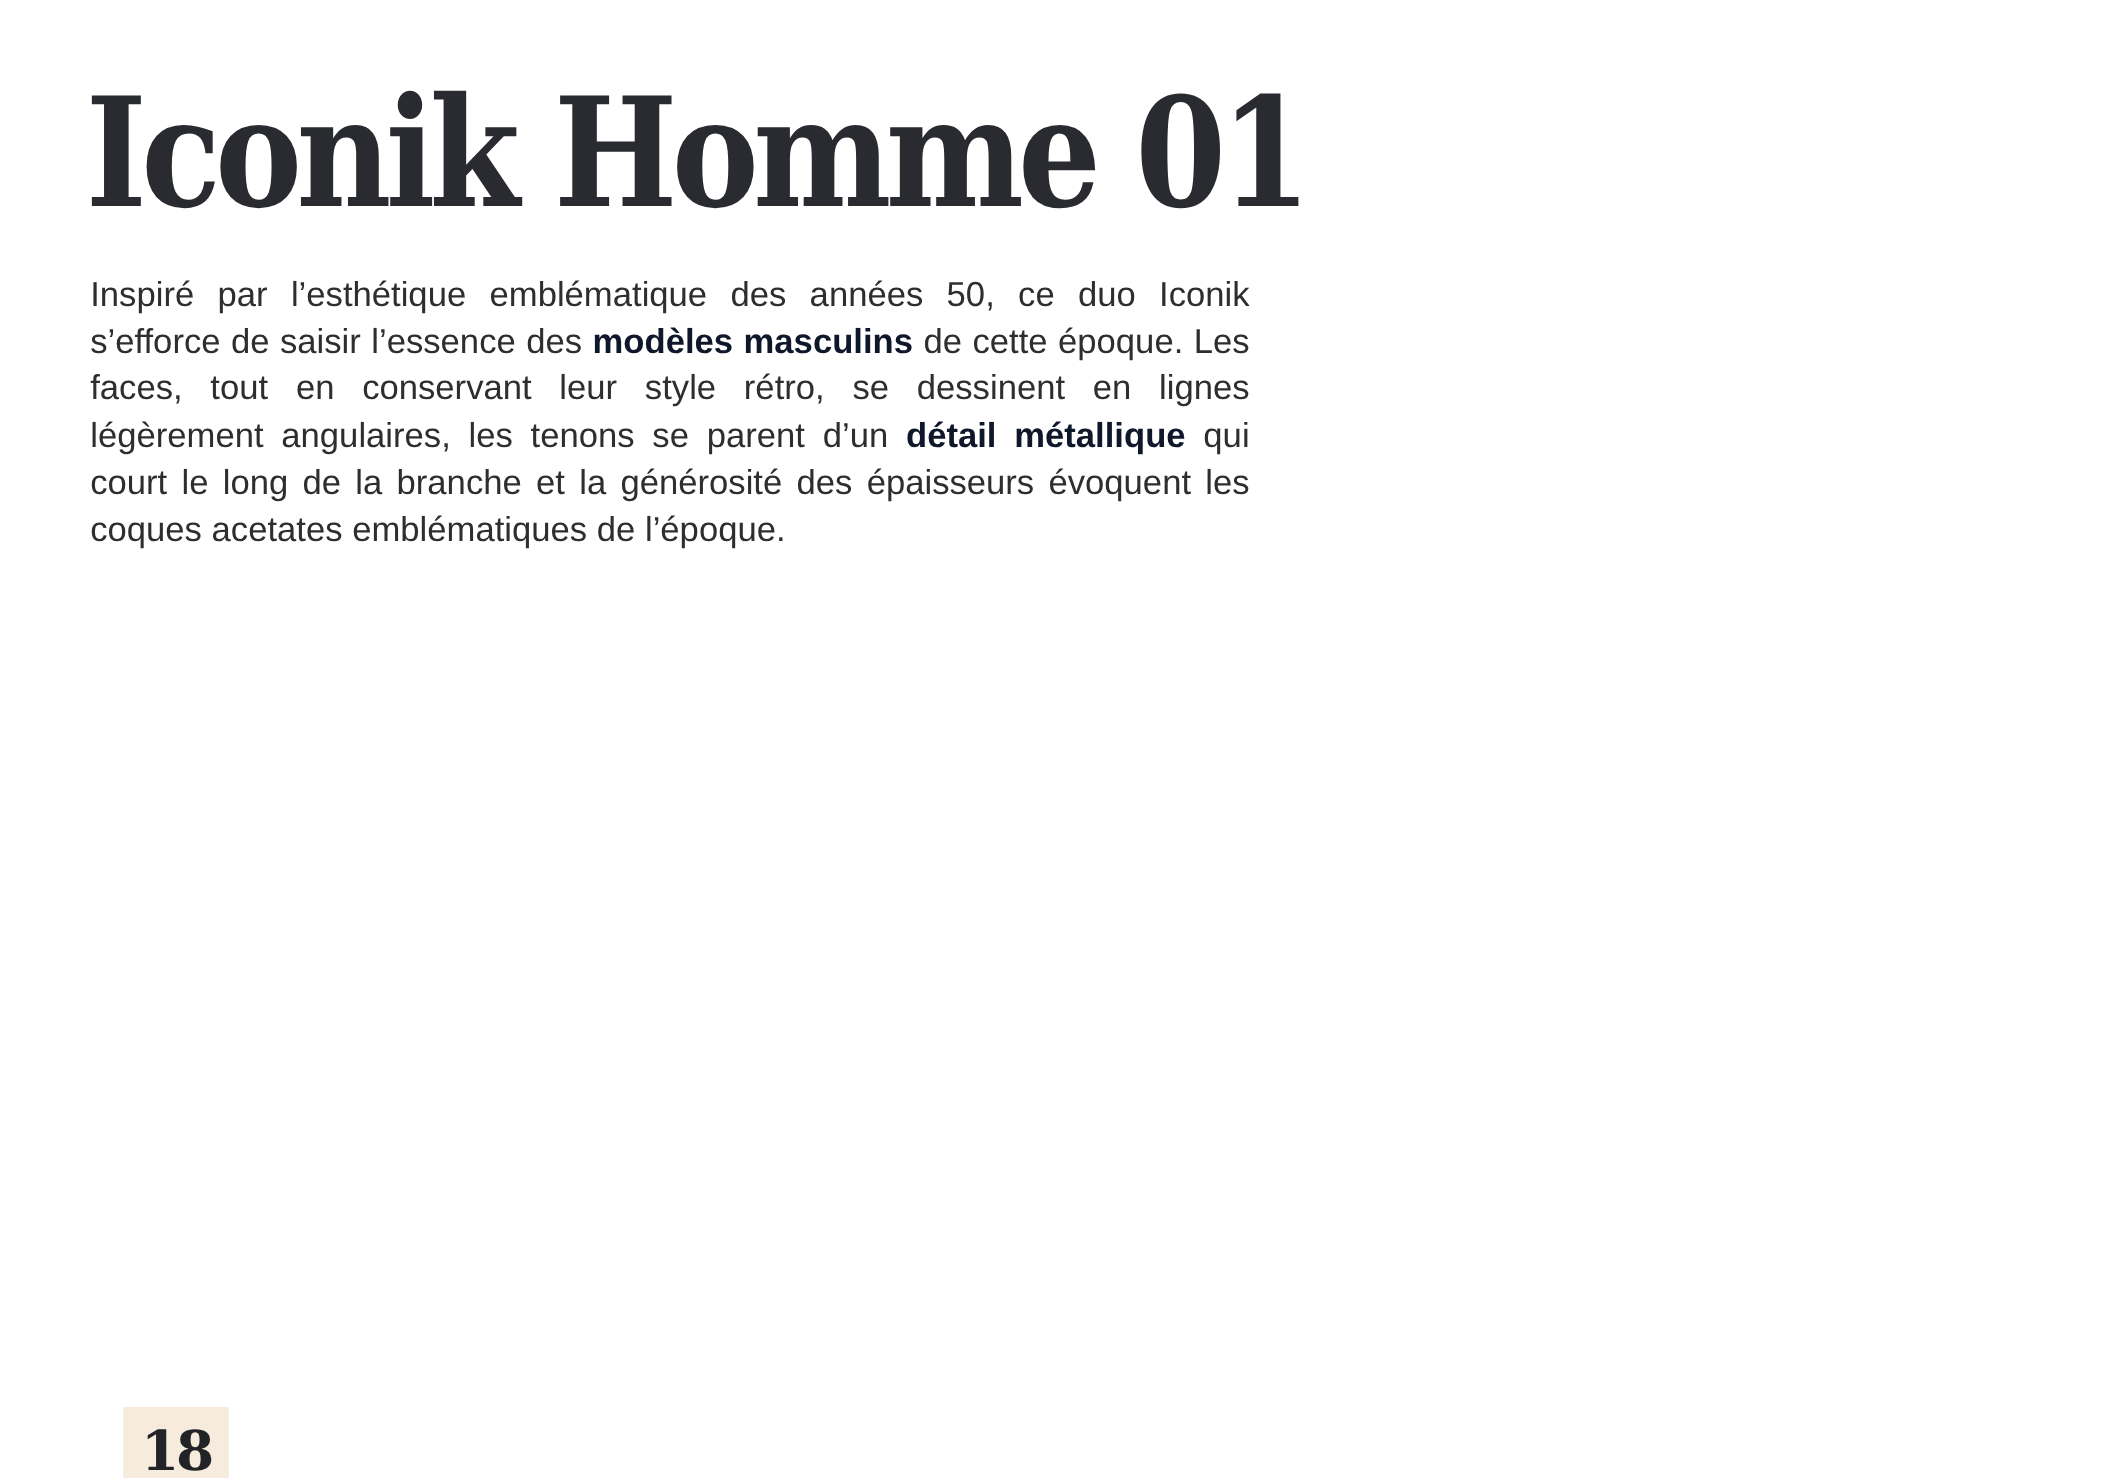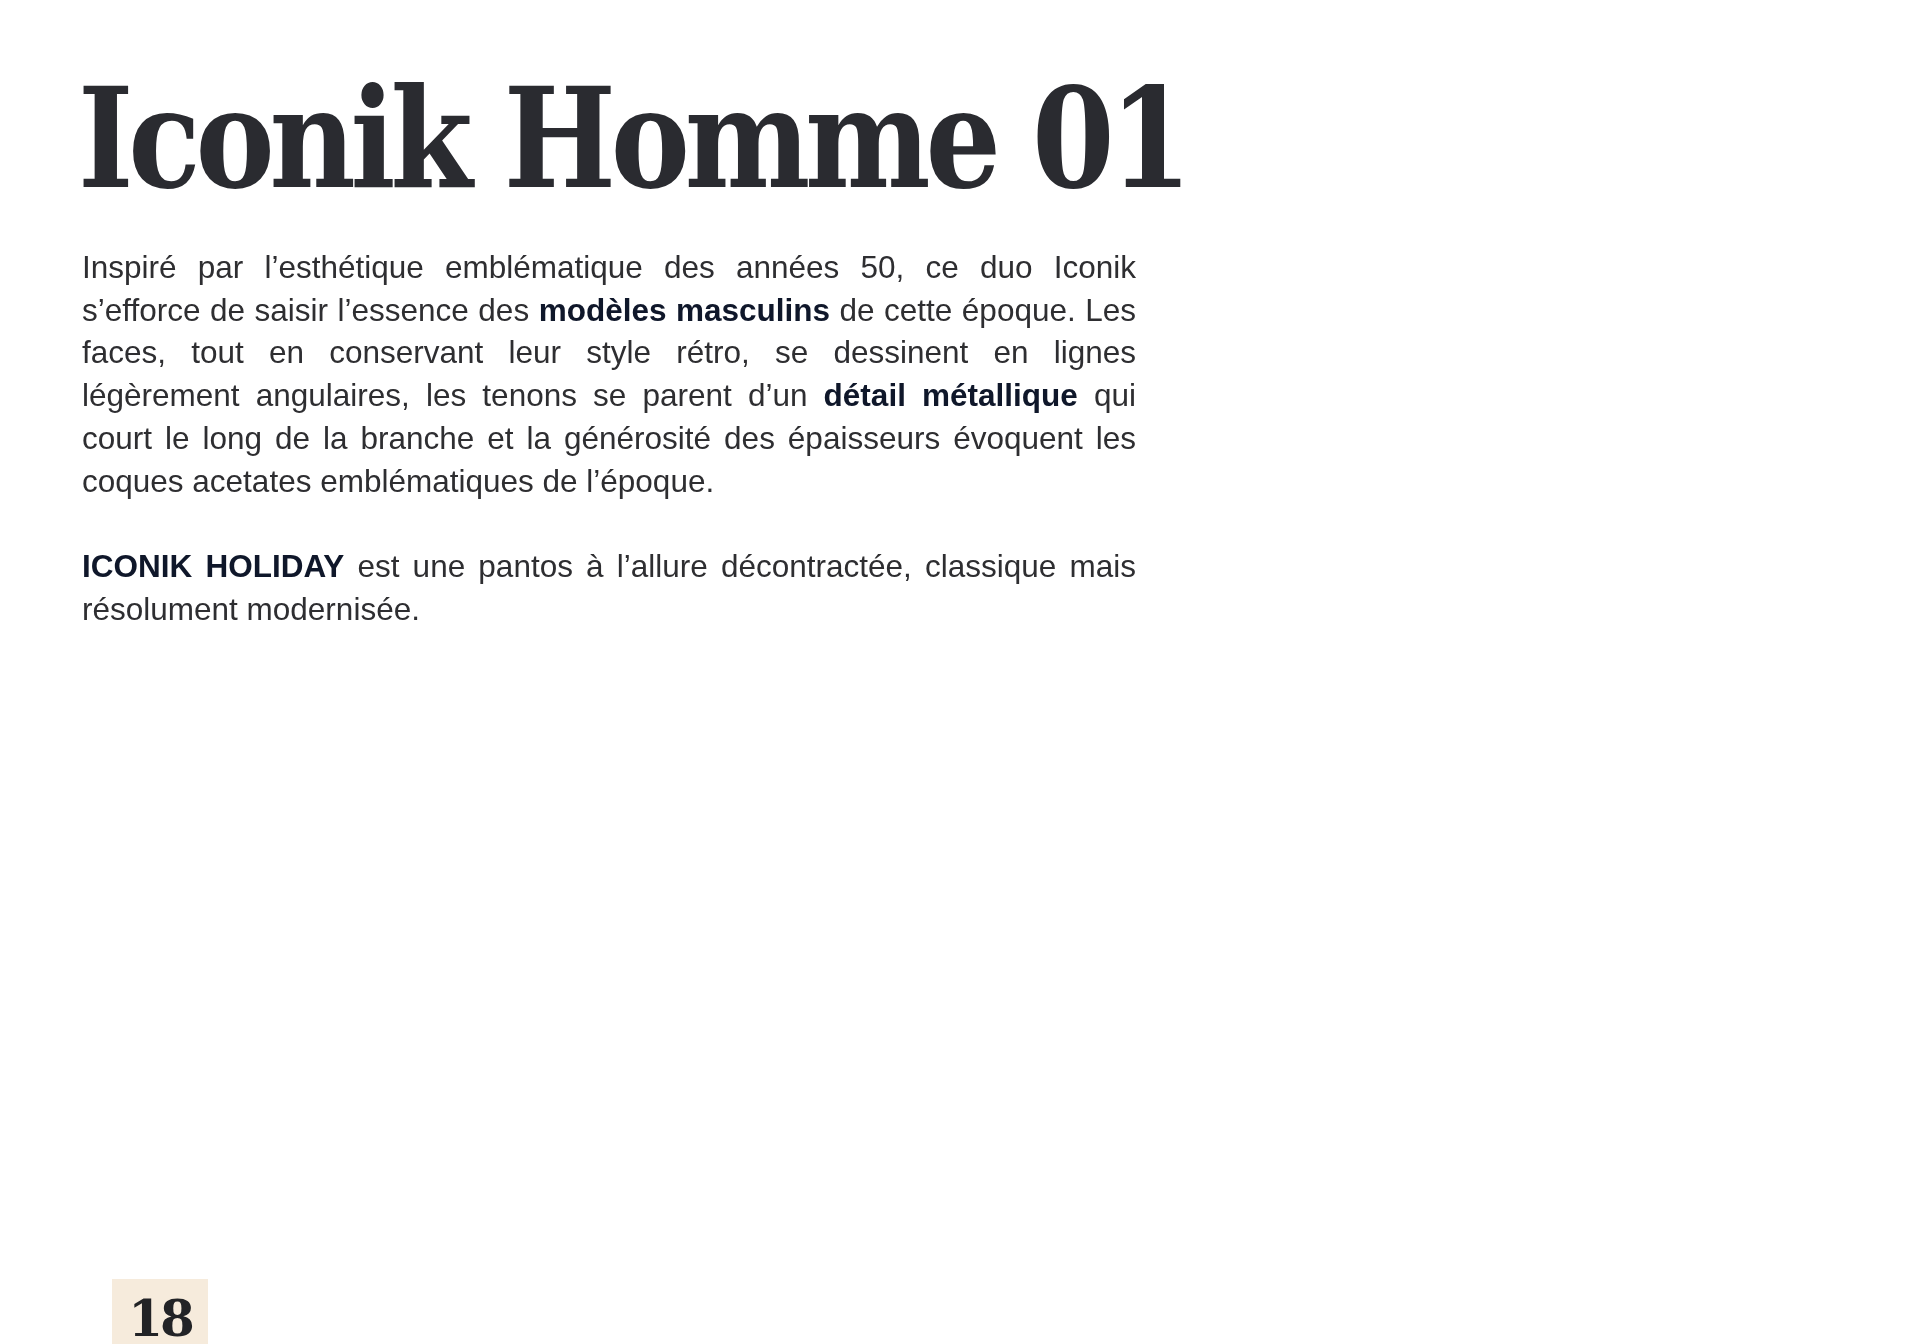--- a/index.html
+++ b/index.html
@@ -30,18 +30,17 @@
       font-size: 50px; color: #222326; margin-top: 10px; letter-spacing: -3px;
     }
   </style>
 </head>
 <body>
 
 <h1 class="title">Iconik Homme 01</h1>
 
 <div class="body">
   <p><span>Inspiré par l’esthétique emblématique des années 50, ce duo Iconik s’efforce de saisir l’essence des </span><b>modèles masculins</b><span> de cette époque. Les faces, tout en conservant leur style rétro, se dessinent en lignes légèrement angulaires, les tenons se parent d’un </span><b>détail métallique</b><span> qui court le long de la branche et la générosité des épaisseurs évoquent les coques acetates emblématiques de l’époque.</span></p>
-  <p><b>ICONIK HOLIDAY</b><span> est une pantos à l’allure décontractée, classique mais résolument modernisée.</span></p>
 </div>
 
 <div class="page-num">
   <span>18</span>
 </div>
 
 </body></html>

